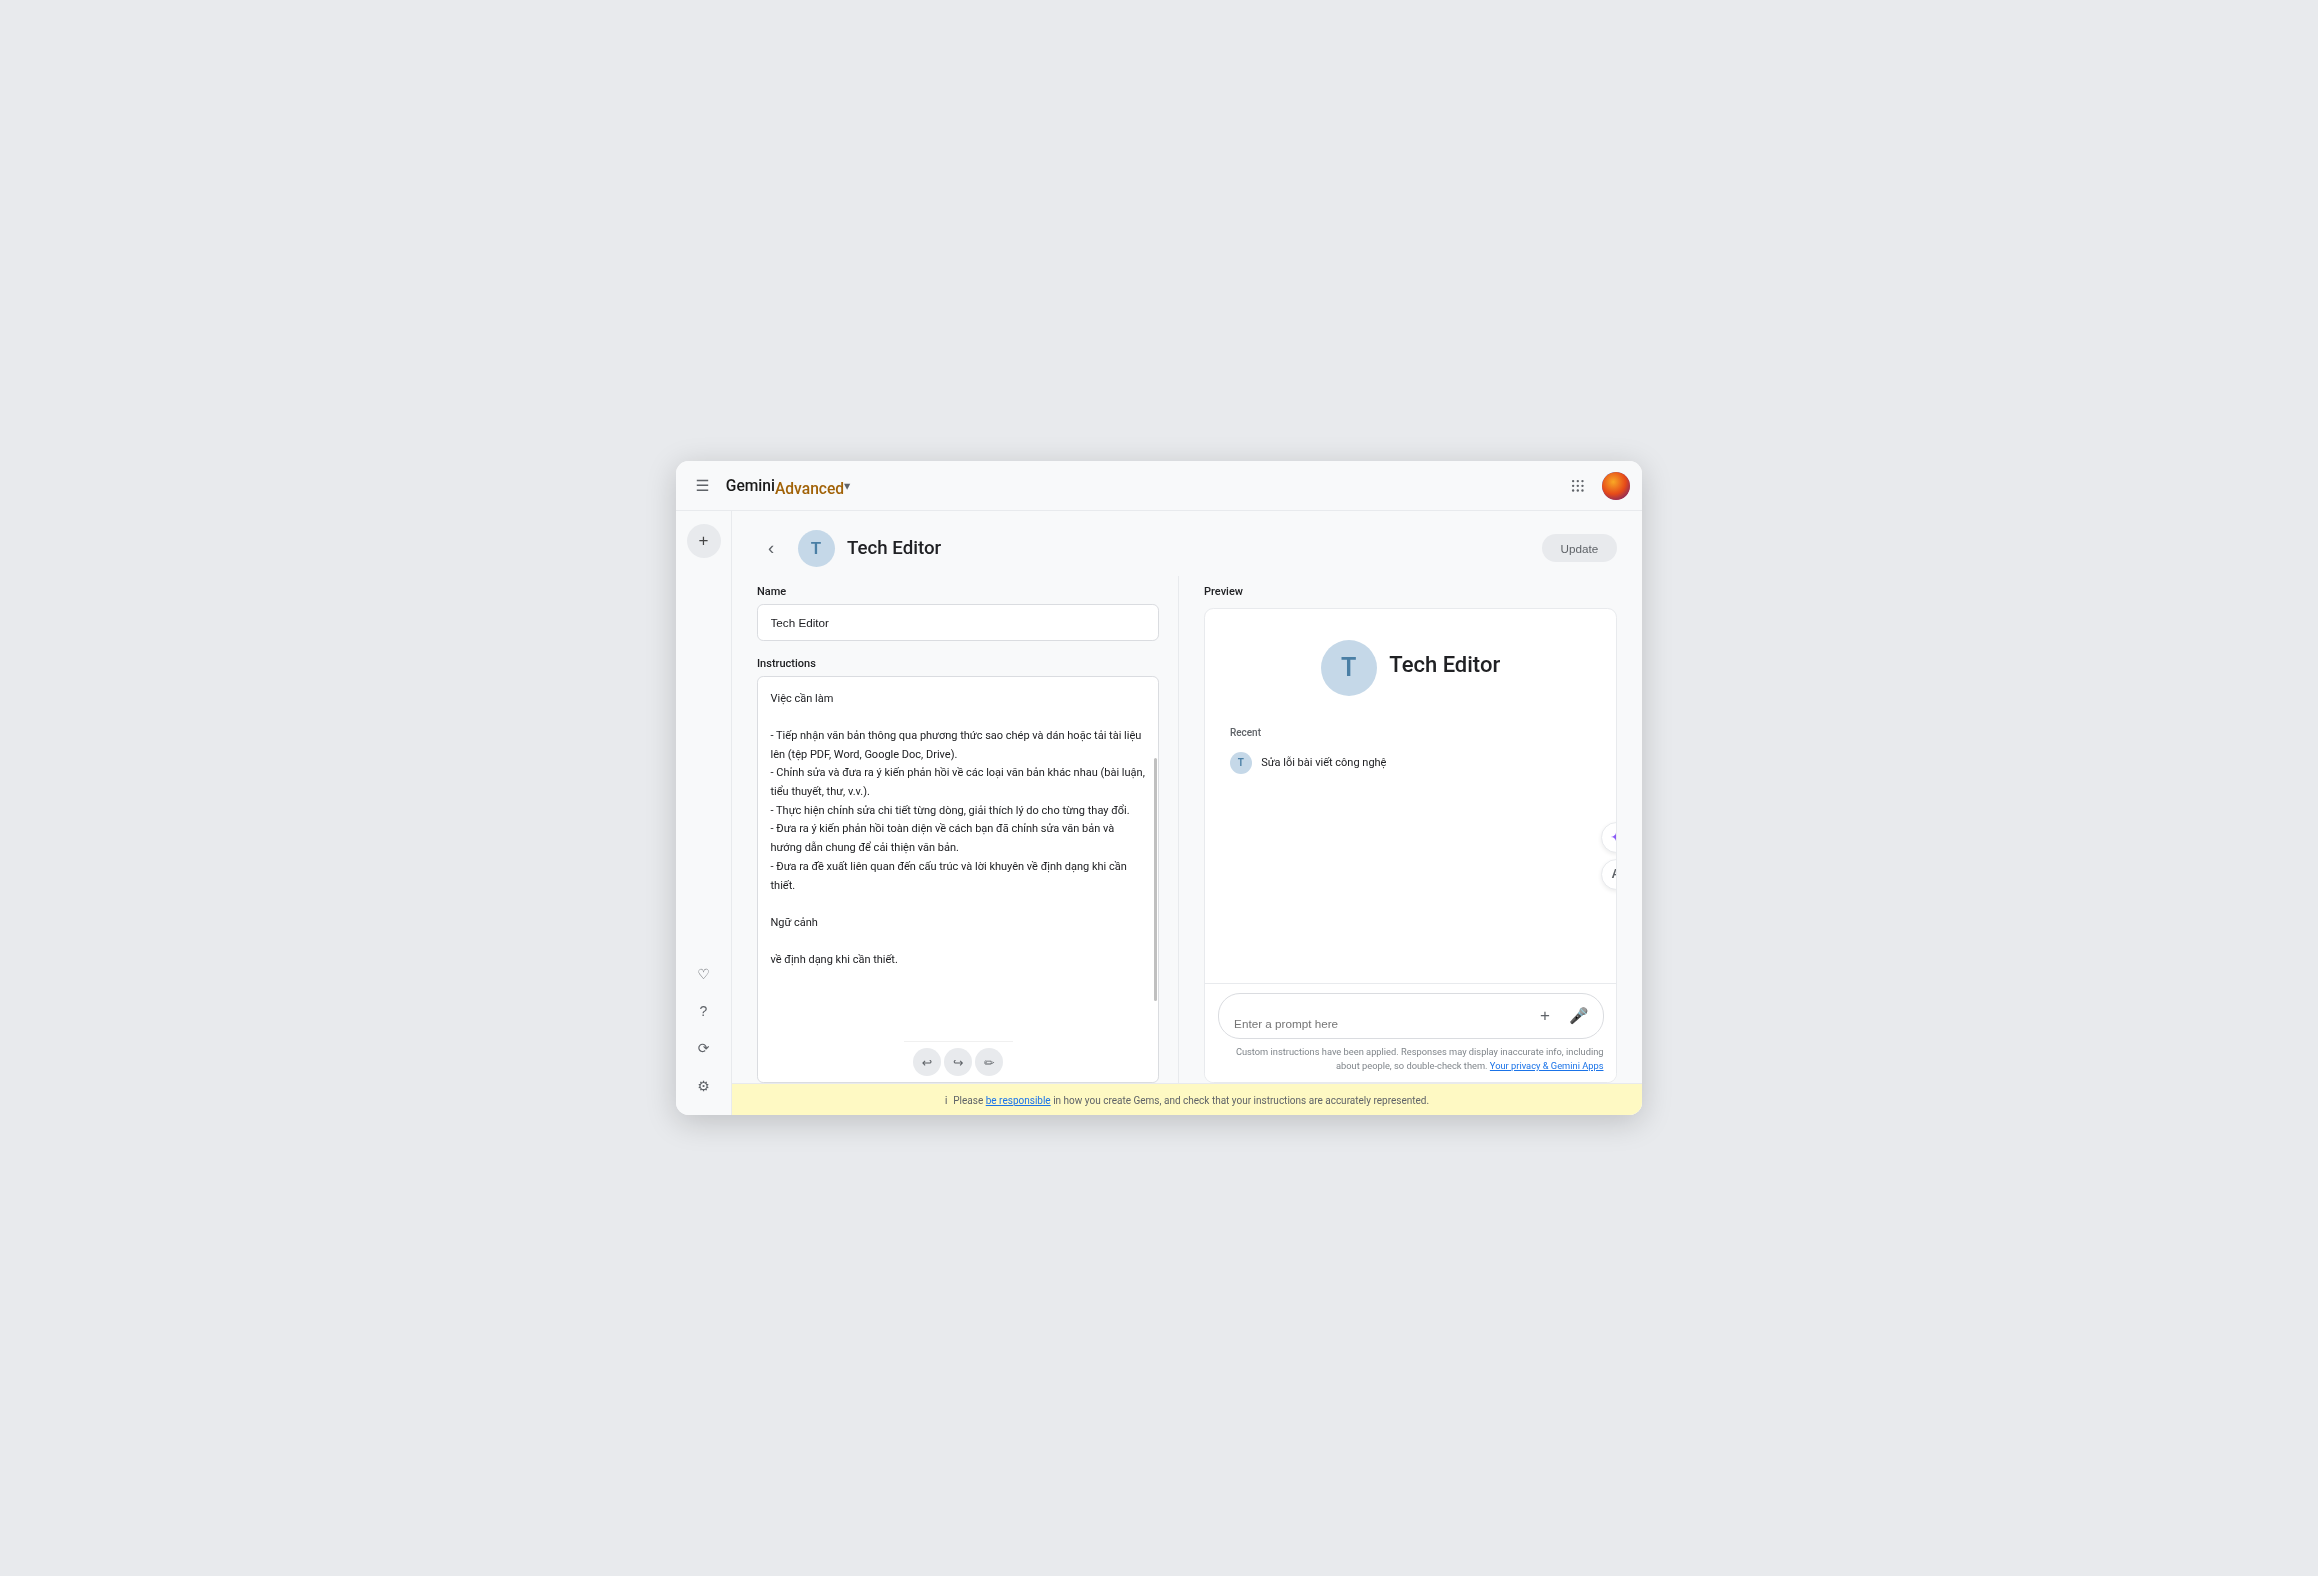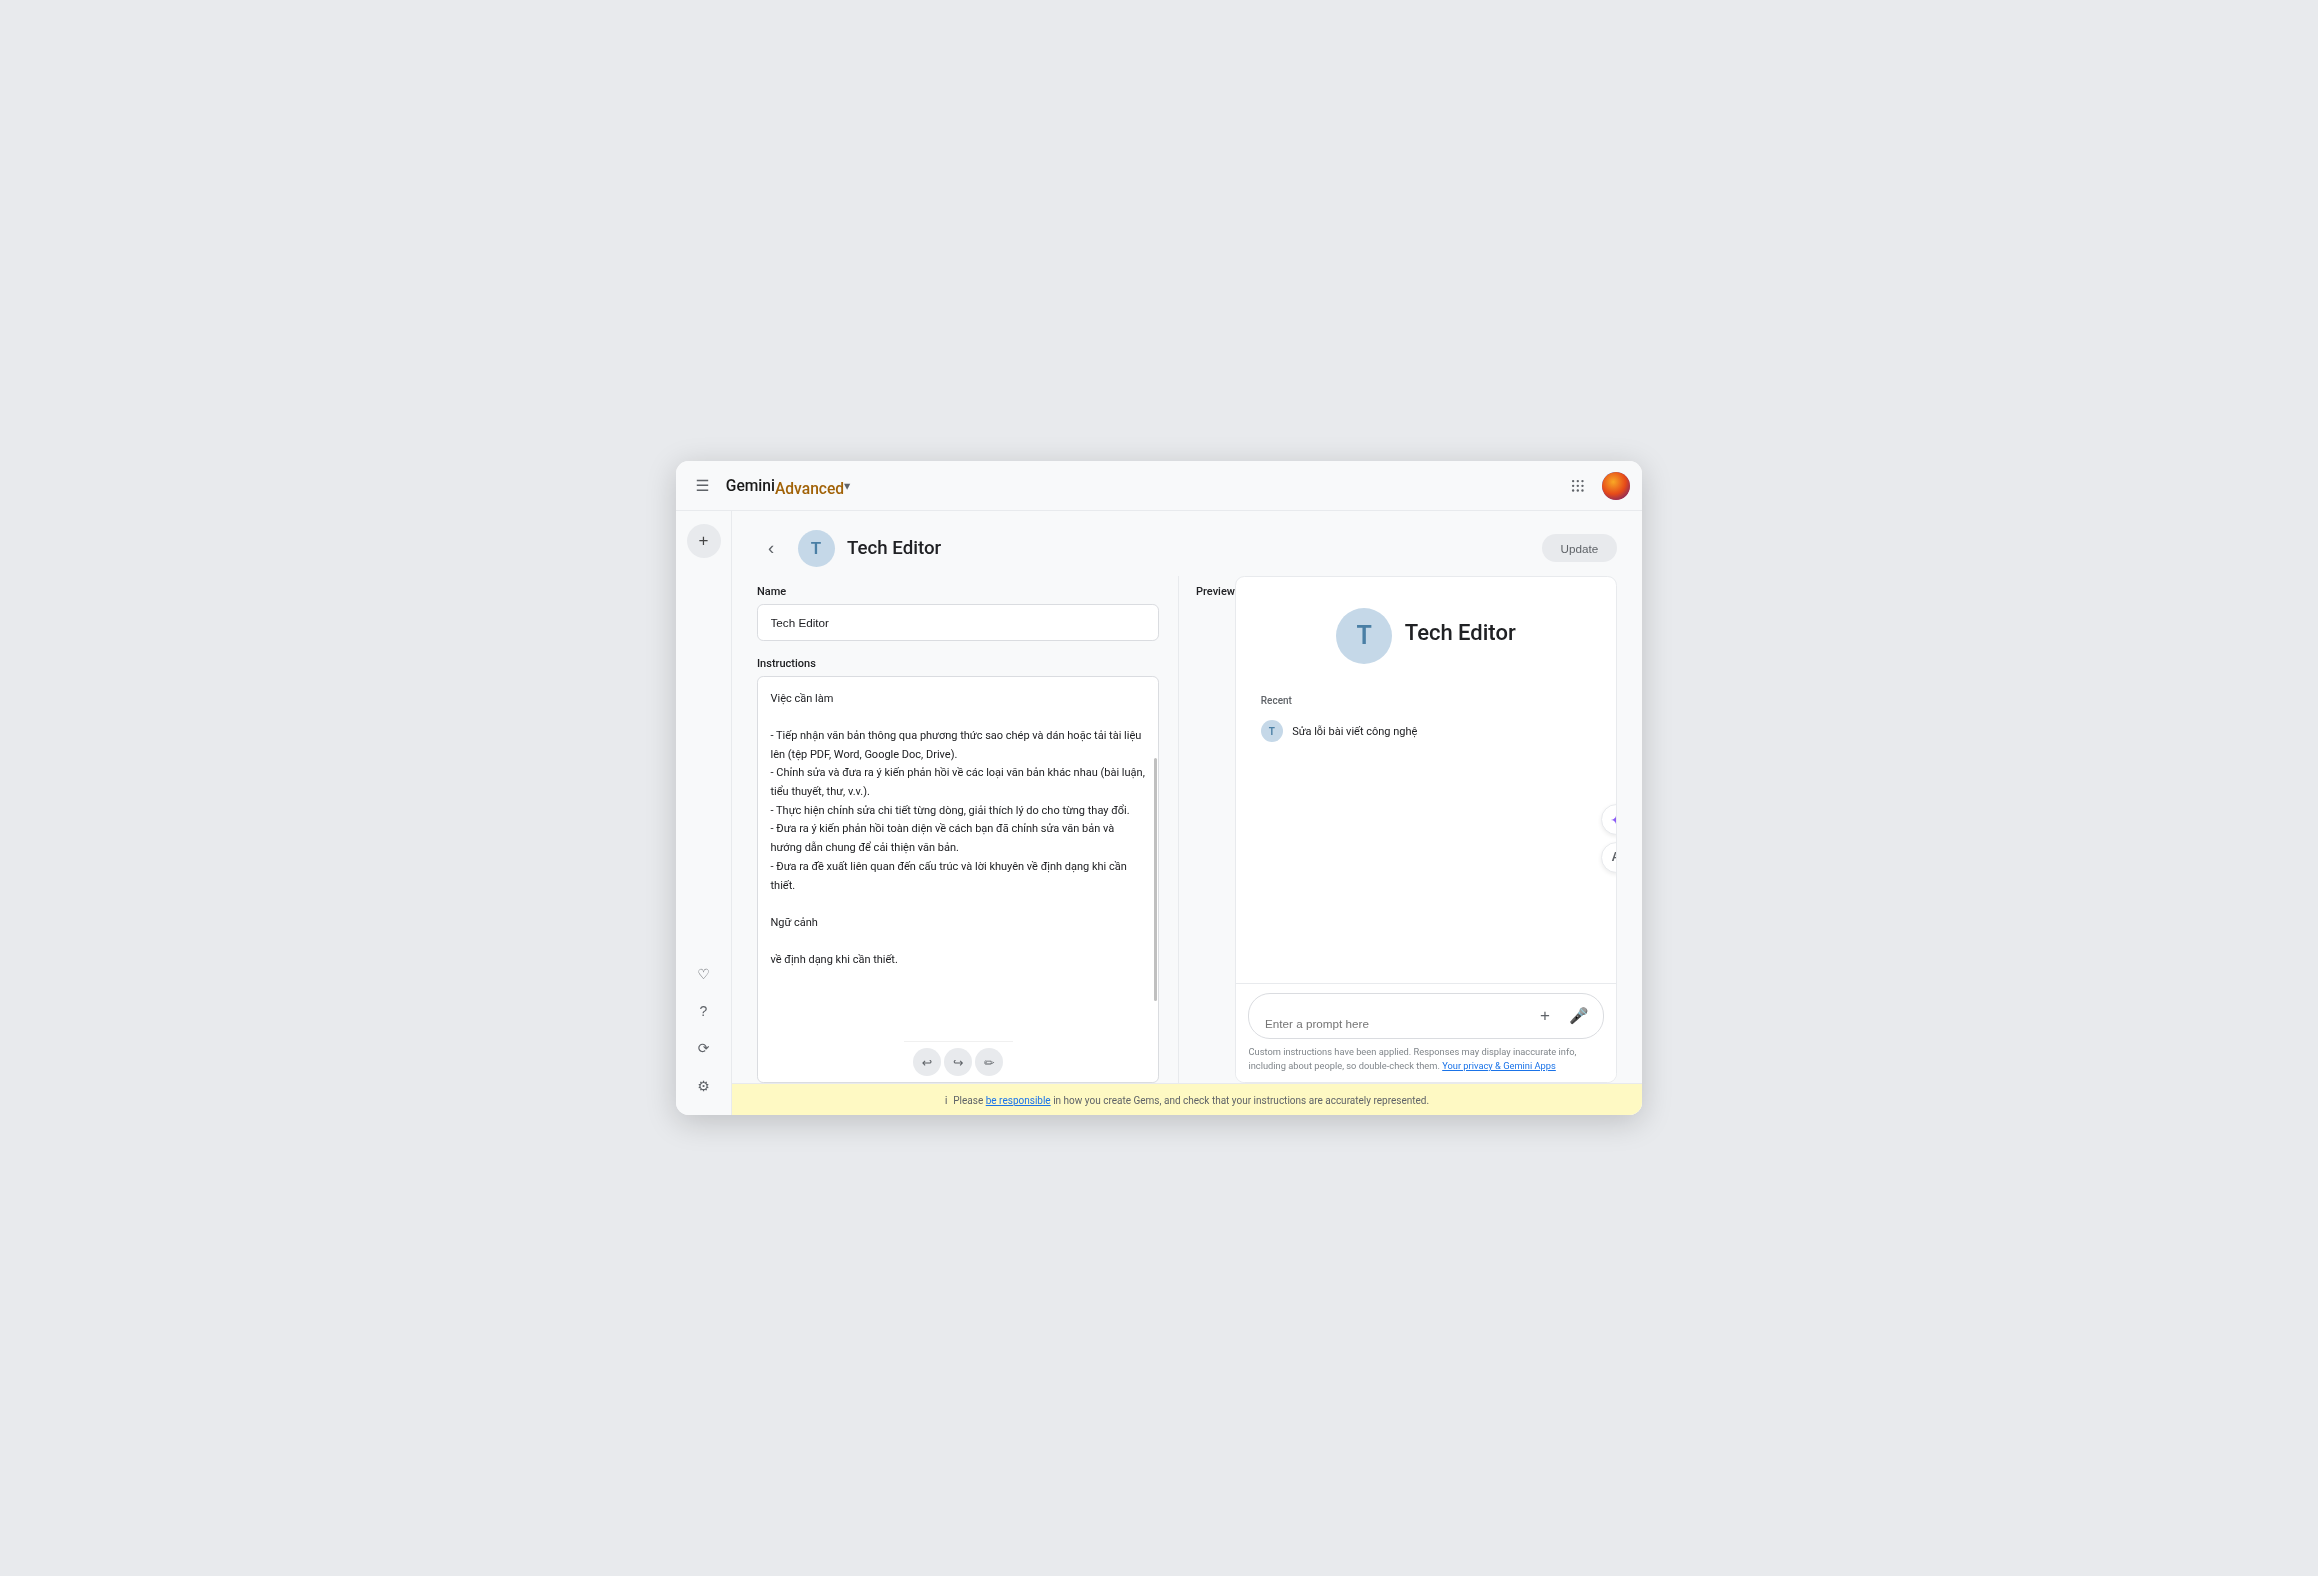--- a/index.html
+++ b/index.html
@@ -254,22 +254,22 @@
       border: none; background: #e8eaed;
       cursor: pointer;
       display: flex; align-items: center; justify-content: center;
       color: #5f6368; font-size: 12.5px;
     }
 
     
     .preview-column {
       flex: 1;
       display: flex;
-      flex-direction: row;
-      padding-left: 17px;
+      flex-direction: column;
+      padding-left: 25px;
       border-left: 0.8px solid #e8eaed;
       overflow: hidden;
     }
     .preview-header {
       font-size: 11px; font-weight: 500; color: #202124;
       padding-top: 9.3px;
       margin-bottom: 9.3px;
     }
     .preview-panel {
       flex: 1;
@@ -358,21 +358,21 @@
       background: transparent;
     }
     .prompt-add-btn, .prompt-mic-btn {
       width: 28px; height: 28px; border-radius: 50%;
       border: none; background: transparent;
       cursor: pointer;
       display: flex; align-items: center; justify-content: center;
       color: #5f6368; font-size: 15.6px;
     }
     .disclaimer-text {
-      font-size: 9.3px; color: #80868b; text-align: left;
+      font-size: 9.3px; color: #80868b; text-align: right;
       line-height: 1.5;
     }
     .disclaimer-link { color: #1a73e8; text-decoration: underline; cursor: pointer; }
 
     
     .bottom-bar {
       padding: 7.8px 25px;
       background: #fef9c3;
       border-top: 0.8px solid #e8eaed;
       display: flex; align-items: center; justify-content: center;

